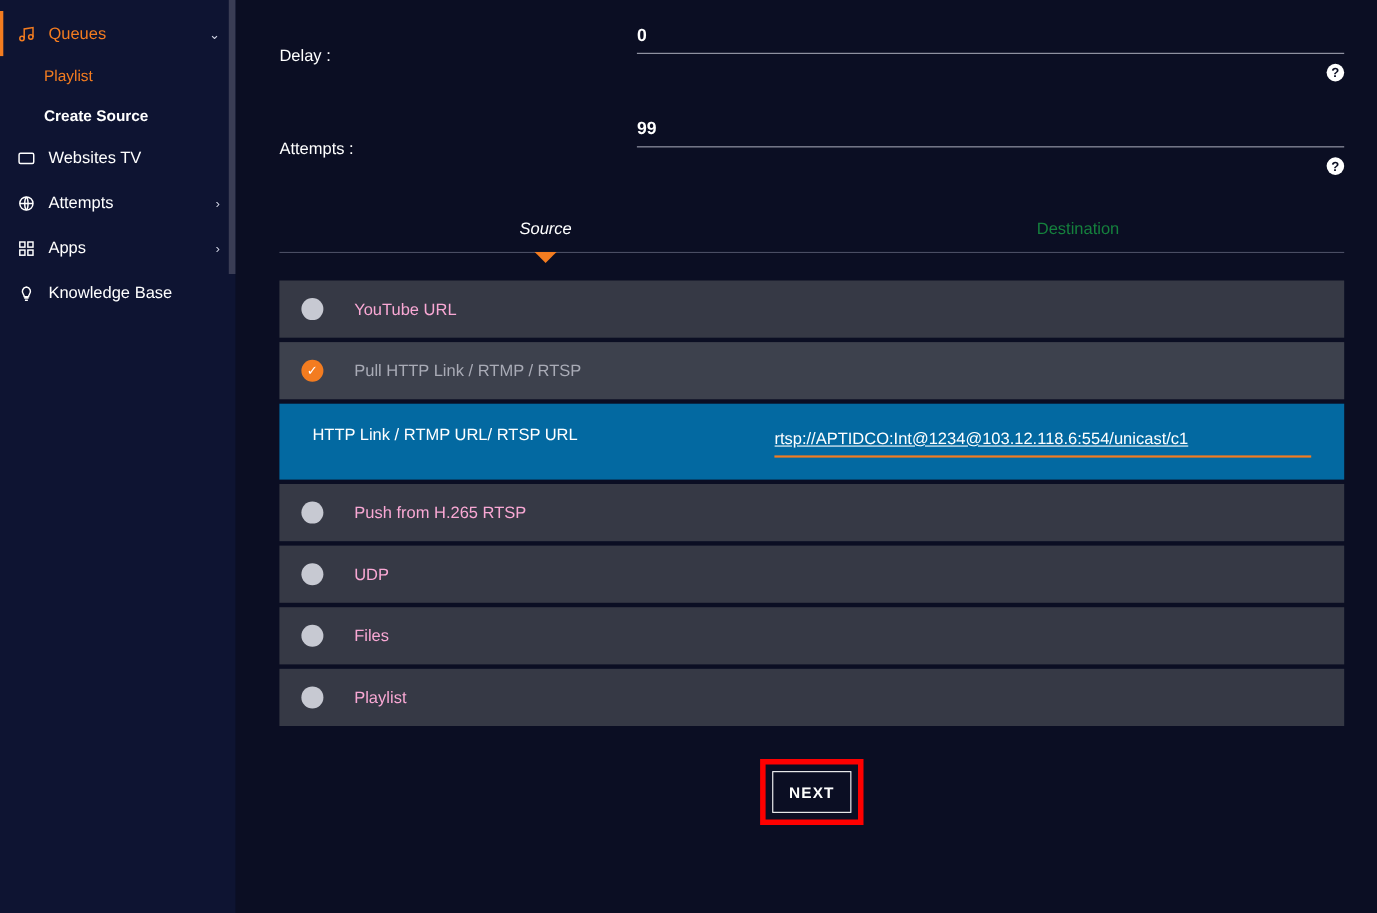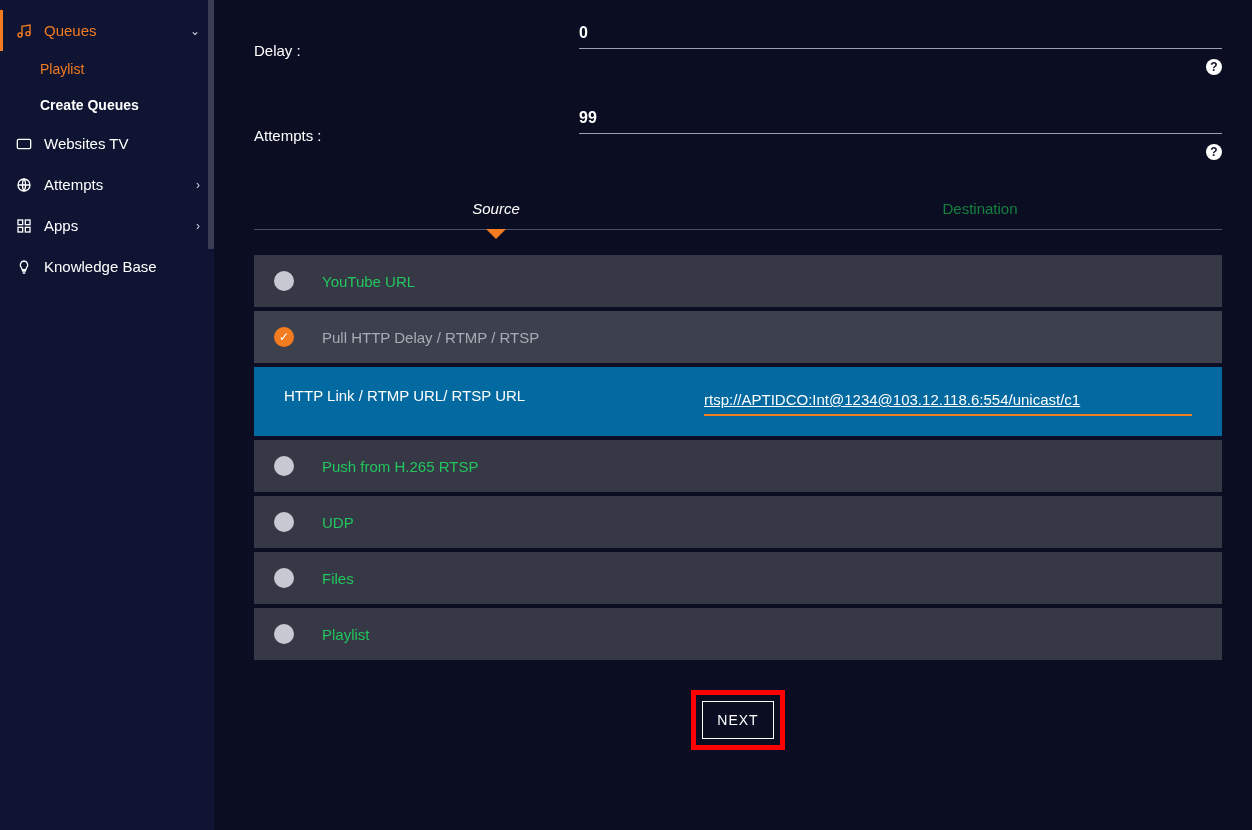--- a/index.html
+++ b/index.html
@@ -139,21 +139,21 @@
   .tab.active { color:#ffffff;font-style:italic; }
 
   
   .source-list { display:flex; flex-direction:column; gap:4px; }
   .source-item {
     background:#363945;
     padding: 16px 20px;
     display:flex;
     align-items:center;
     font-size:15px;
-    color:#22c55e;
+    color:#f9a8d4;
     cursor:pointer;
   }
   .source-item.header-selected {
     background:#3d414d;
   }
   .radio {
     width:20px;height:20px;
     border-radius:50%;
     background:#c7c9d2;
     margin-right:28px;
@@ -193,21 +193,21 @@
     margin-top:30px;
   }
   .next-highlight{
     border:5px solid #ff0000;
     padding:6px;
   }
   .next-btn{
     border:1px solid #ffffff;
     background:transparent;
     color:#ffffff;
-    font-weight:400;
+    font-weight:700;
     font-size:14px;
     letter-spacing:1px;
     padding:10px 14px;
     cursor:pointer;
   }
 </style>
 </head>
 <body>
 
 <div class="sidebar">
@@ -217,21 +217,21 @@
           <path d="M9 18V5l12-2v13"></path>
           <circle cx="6" cy="18" r="3"></circle>
           <circle cx="18" cy="16" r="3"></circle>
         </svg>
     </span>
     <span>Queues</span>
     <span class="chev">⌄</span>
   </div>
   <div class="subitems">
     <div class="subitem active">Playlist</div>
-    <div class="subitem bold">Create Queues</div>
+    <div class="subitem bold">Create Source</div>
   </div>
 
   <div class="side-item">
     <span class="icon">
       <svg width="16" height="16" viewBox="0 0 24 24" fill="none" stroke="#ffffff" stroke-width="2">
           <rect x="2" y="5" width="20" height="14" rx="2"></rect>
         </svg>
     </span>
     <span>Websites TV</span>
   </div>
@@ -294,21 +294,21 @@
   </div>
 
   <div class="source-list">
     <div class="source-item">
       <span class="radio"></span>
       <span>YouTube URL</span>
     </div>
 
     <div class="source-item header-selected selected-label">
       <span class="radio checked">✓</span>
-      <span>Pull HTTP Delay / RTMP / RTSP</span>
+      <span>Pull HTTP Link / RTMP / RTSP</span>
     </div>
     <div class="source-detail">
       <div class="detail-label">HTTP Link / RTMP URL/ RTSP URL</div>
       <input class="url-input" value="rtsp://APTIDCO:Int@1234@103.12.118.6:554/unicast/c1" style="">
     </div>
 
     <div class="source-item">
       <span class="radio"></span>
       <span>Push from H.265 RTSP</span>
     </div>

